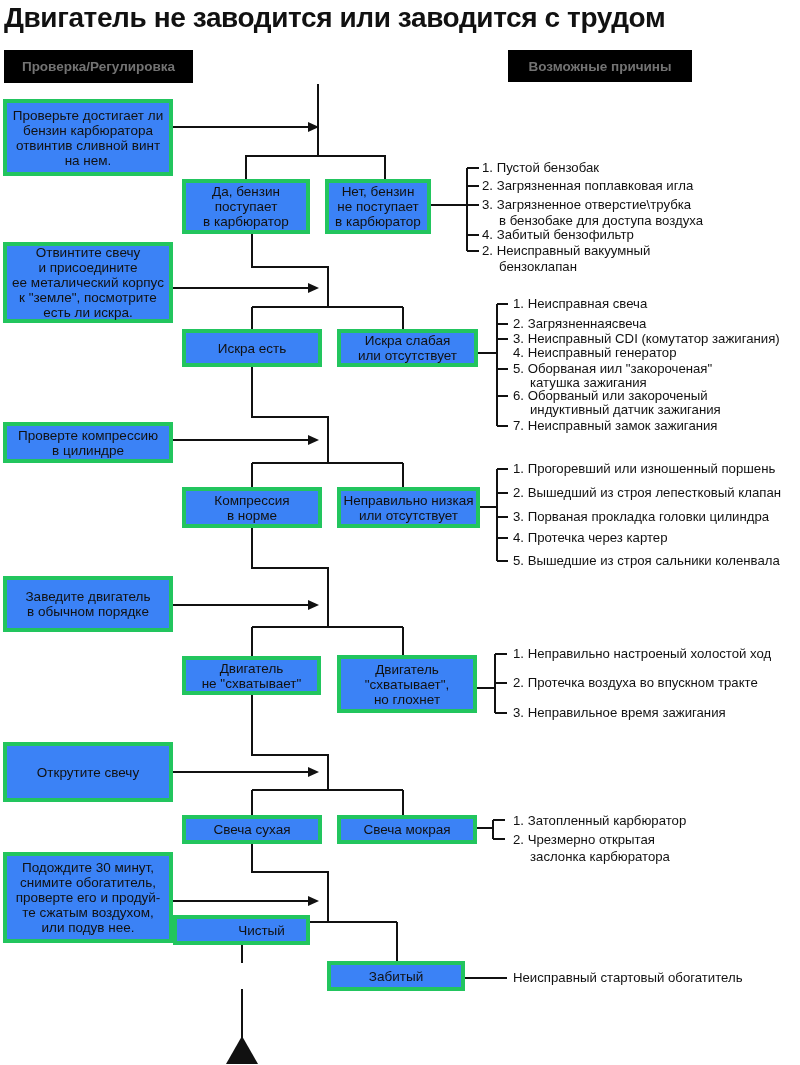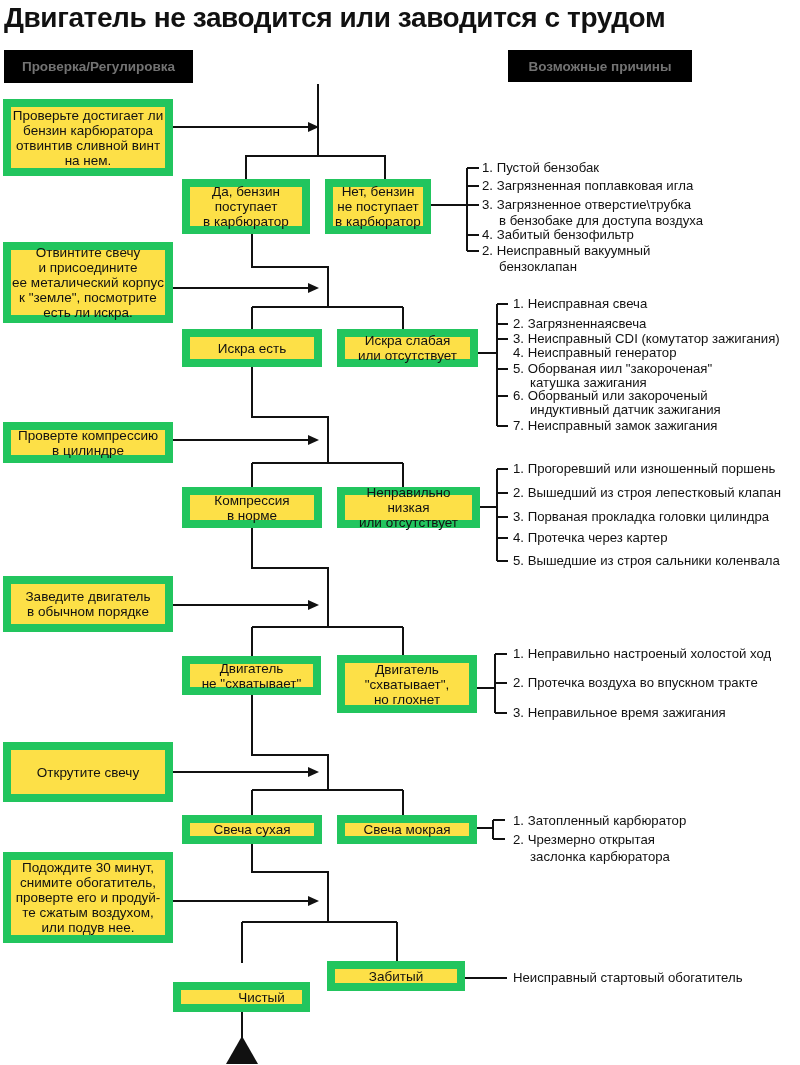--- a/index.html
+++ b/index.html
@@ -11,21 +11,21 @@
   .title{
     position:absolute;left:4px;top:2px;margin:0;
     font-size:28px;font-weight:bold;letter-spacing:-0.4px;white-space:nowrap;
   }
   .hdr{
     position:absolute;background:#000;color:#737373;font-weight:bold;
     font-size:13.5px;display:flex;align-items:center;justify-content:center;
     box-sizing:border-box;white-space:nowrap;
   }
   .box{
-    position:absolute;border:8px solid #22c55e;background:#fde047;box-sizing:border-box;
+    position:absolute;border:4px solid #22c55e;background:#3b82f6;box-sizing:border-box;
     display:flex;align-items:center;justify-content:center;text-align:center;
     white-space:pre-line;font-size:13.5px;line-height:15px;
   }
   .cb{left:3px;width:170px;}
   .cause{
     position:absolute;font-size:13.2px;line-height:16px;white-space:pre-line;
     padding-left:17px;text-indent:-17px;
   }
   .cause.tight{line-height:14px;}
   .cause.loose{line-height:17px;}
@@ -109,21 +109,21 @@
 в норме</div>
   <div class="box" style="left:337px;top:487px;width:143px;height:41px;">Неправильно низкая
 или отсутствует</div>
   <div class="box" style="left:182px;top:656px;width:139px;height:39px;">Двигатель
 не "схватывает"</div>
   <div class="box" style="left:337px;top:655px;width:140px;height:58px;">Двигатель
 "схватывает",
 но глохнет</div>
   <div class="box" style="left:182px;top:815px;width:140px;height:29px;">Свеча сухая</div>
   <div class="box" style="left:337px;top:815px;width:140px;height:29px;">Свеча мокрая</div>
-  <div class="box" style="left:173px;top:982px;width:137px;height:30px;padding-left:40px;">Чистый</div>
+  <div class="box" style="left:173px;top:915px;width:137px;height:30px;padding-left:40px;">Чистый</div>
   <div class="box" style="left:327px;top:961px;width:138px;height:30px;">Забитый</div>
 
   <div class="cause" style="left:482px;top:160px;">1. Пустой бензобак</div>
   <div class="cause" style="left:482px;top:178px;">2. Загрязненная поплавковая игла</div>
   <div class="cause" style="left:482px;top:197px;">3. Загрязненное отверстие\трубка
 в бензобаке для доступа воздуха</div>
   <div class="cause" style="left:482px;top:227px;">4. Забитый бензофильтр</div>
   <div class="cause" style="left:482px;top:243px;">2. Неисправный вакуумный
 бензоклапан</div>
 

